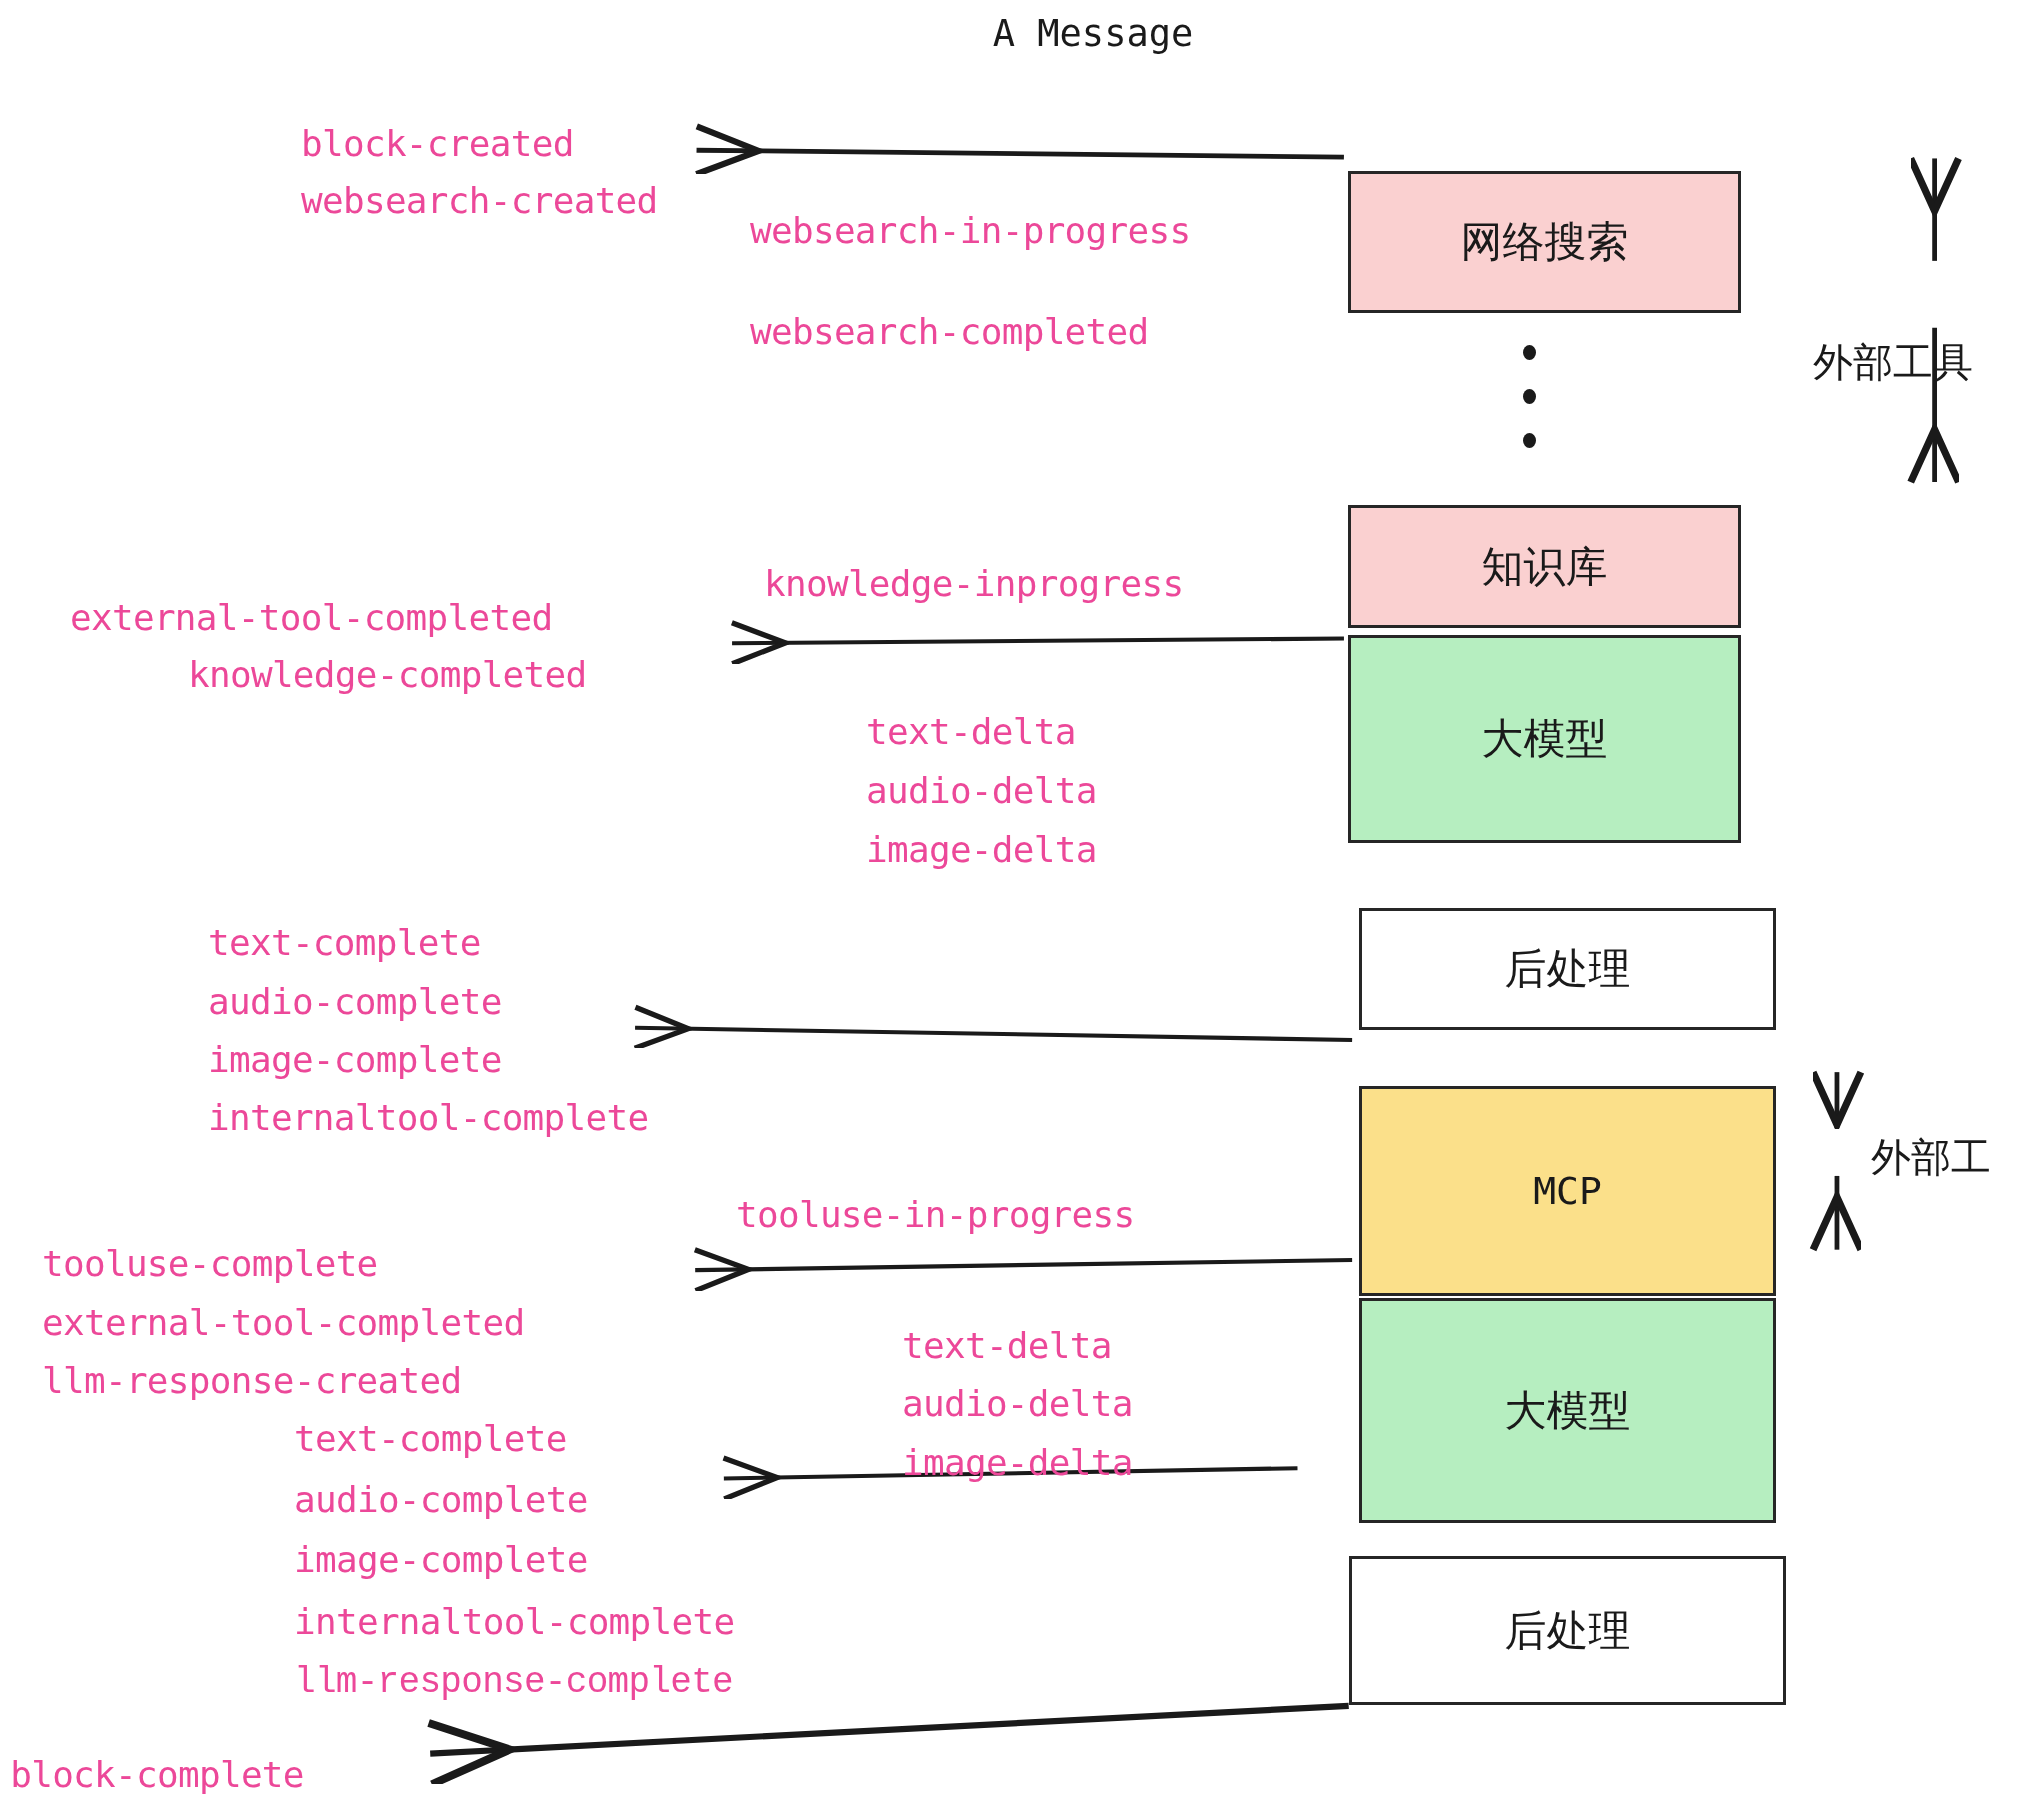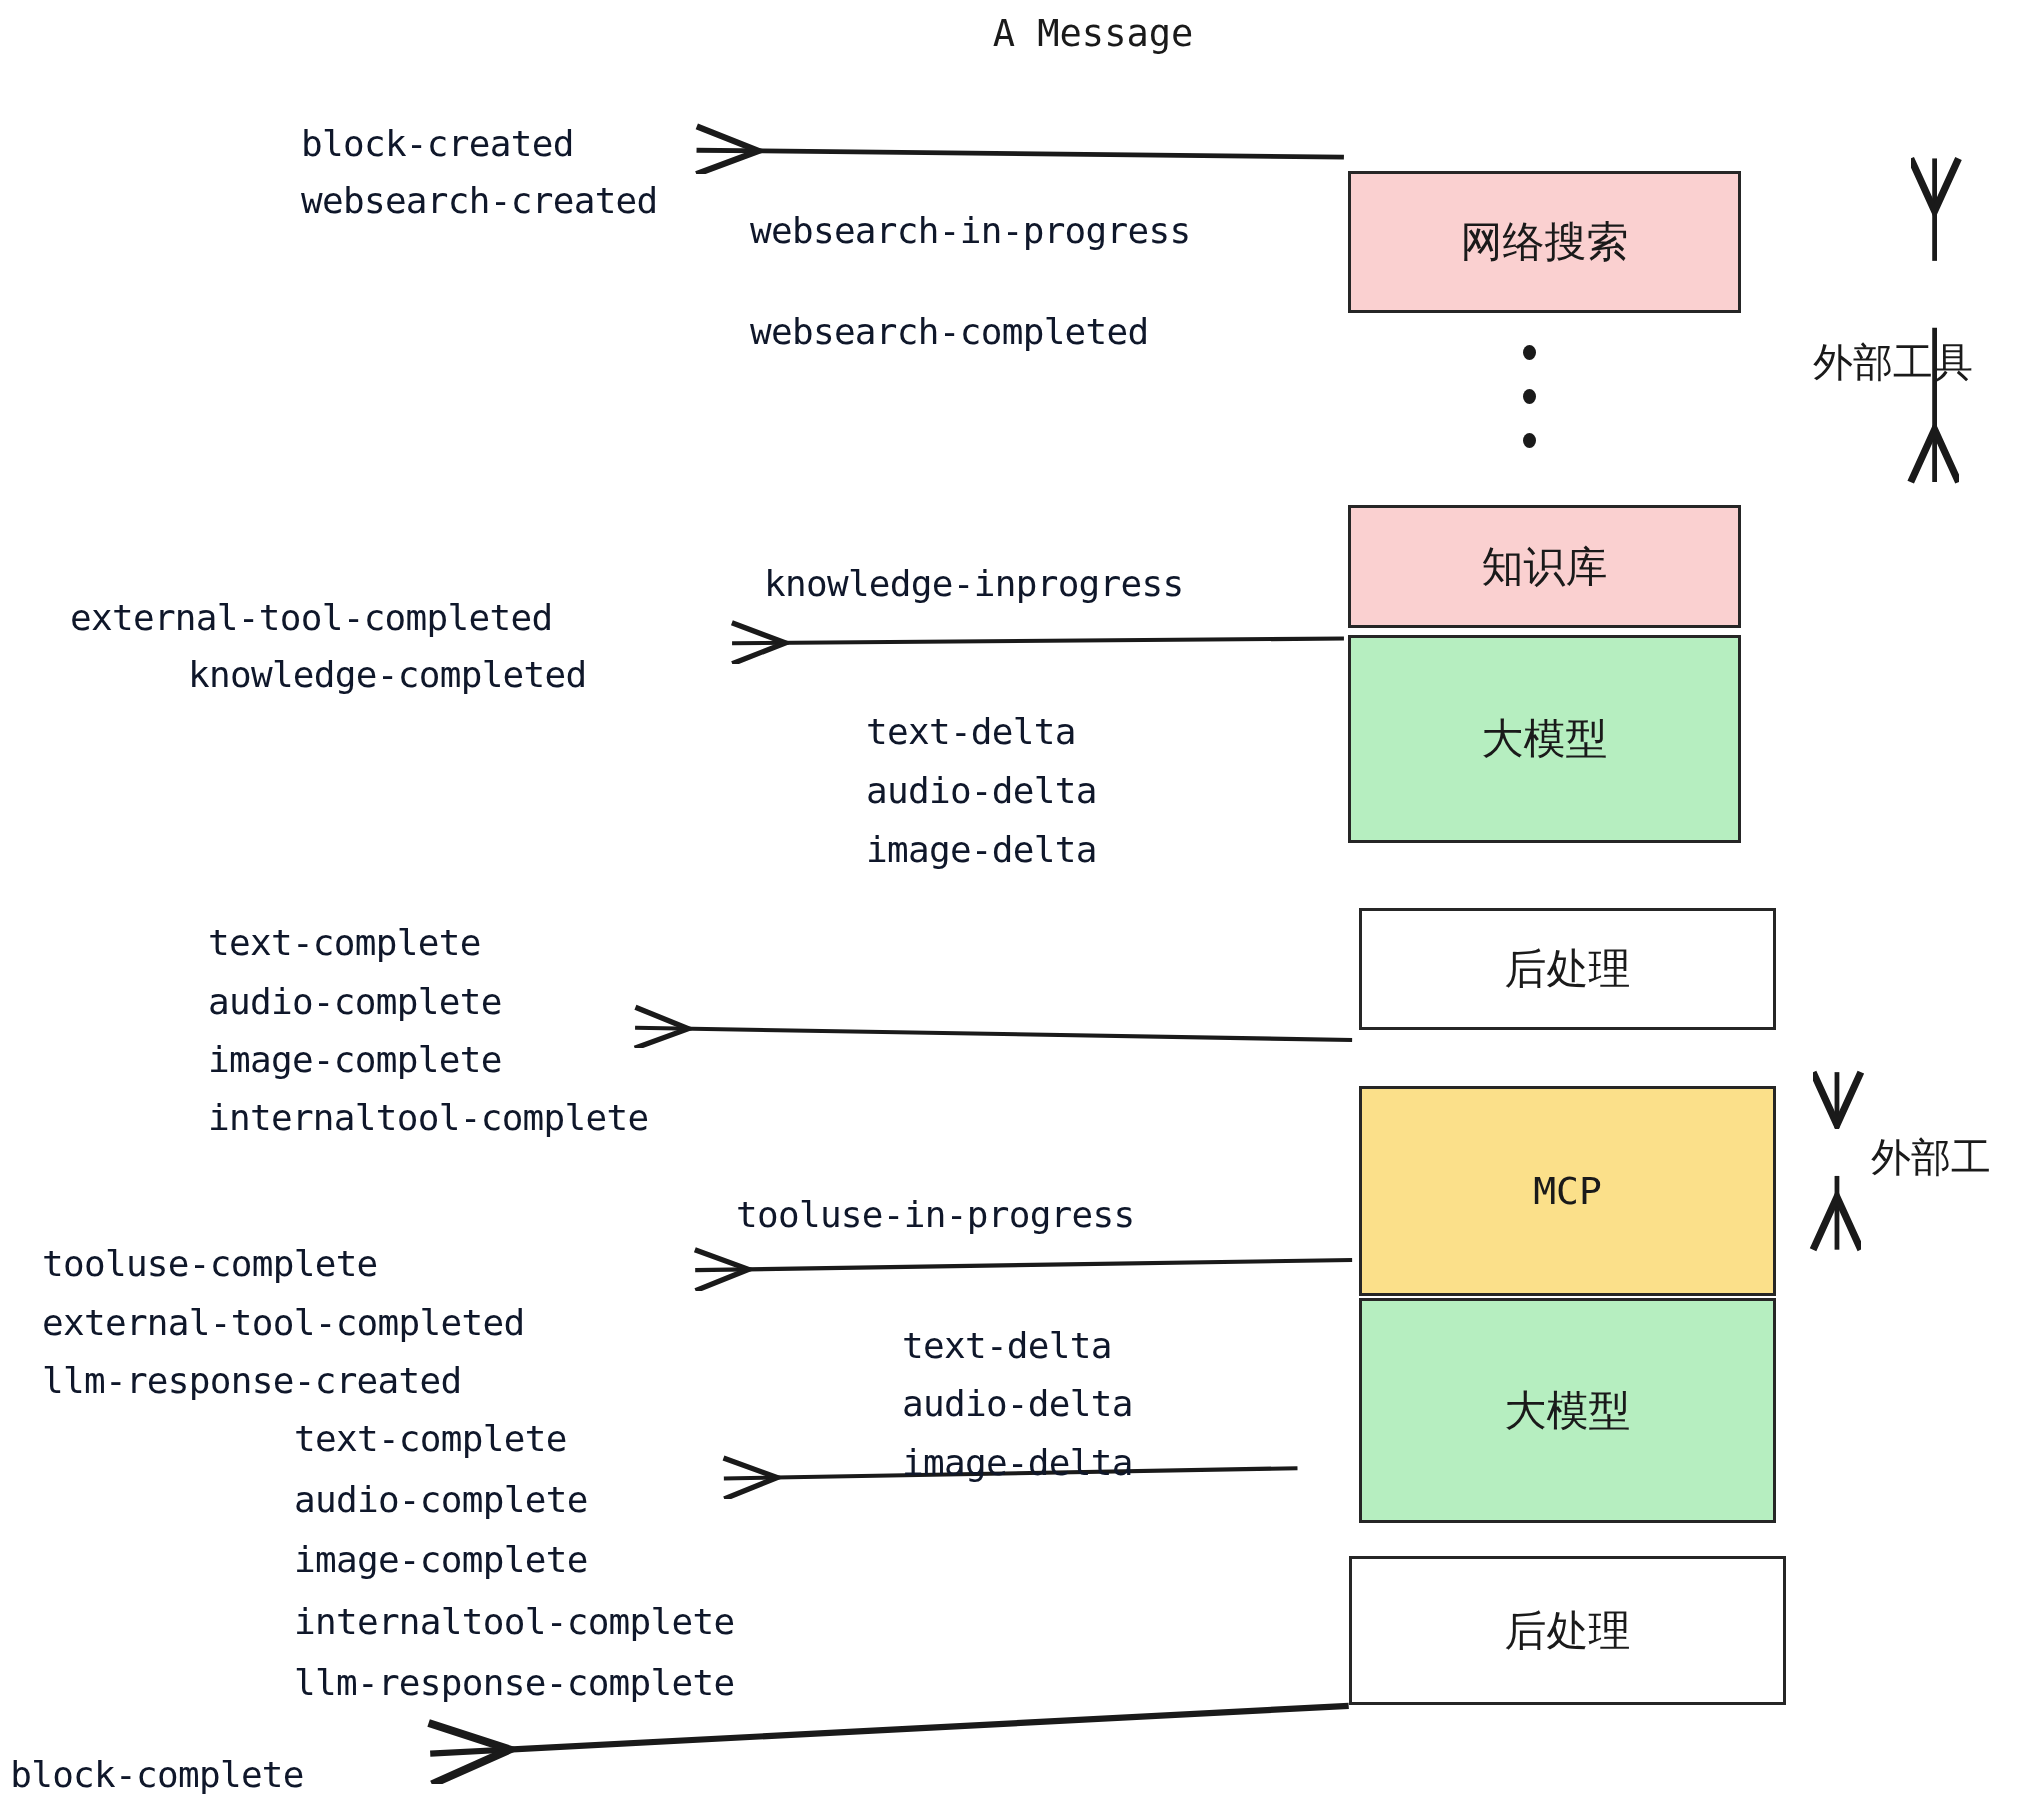--- a/index.html
+++ b/index.html
@@ -13,21 +13,21 @@
     height: 1796px;
     background: #ffffff;
     font-family: "DejaVu Sans Mono", monospace;
     overflow: hidden;
   }
   .evt {
     position: absolute;
     font-family: "DejaVu Sans Mono", monospace;
     font-size: 36px;
     line-height: 1;
-    color: #0f172a;
+    color: #ec4899;
     white-space: nowrap;
     letter-spacing: -0.7px;
   }
   .title {
     position: absolute;
     font-family: "DejaVu Sans Mono", monospace;
     font-size: 37px;
     color: #1a1a1a;
     white-space: nowrap;
     transform: translateX(-50%);
@@ -146,21 +146,21 @@
   <div class="evt" style="left:208px; top:984px;">audio-complete</div>
   <div class="evt" style="left:208px; top:1042px;">image-complete</div>
   <div class="evt" style="left:208px; top:1100px;">internaltool-complete</div>
   <div class="evt" style="left:42px; top:1246px;">tooluse-complete</div>
   <div class="evt" style="left:42px; top:1305px;">external-tool-completed</div>
   <div class="evt" style="left:42px; top:1363px;">llm-response-created</div>
   <div class="evt" style="left:294px; top:1421px;">text-complete</div>
   <div class="evt" style="left:294px; top:1482px;">audio-complete</div>
   <div class="evt" style="left:294px; top:1542px;">image-complete</div>
   <div class="evt" style="left:294px; top:1604px;">internaltool-complete</div>
-  <div class="evt" style="left:294px; top:1665px;">llm-response-complete</div>
+  <div class="evt" style="left:294px; top:1665px;font-family:Liberation Mono, monospace;">llm-response-complete</div>
   <div class="evt" style="left:10.2px; top:1757px;">block-complete</div>
 
   <div class="evt" style="left:750px; top:213px;text-align:center;">websearch-in-progress</div>
   <div class="evt" style="left:750px; top:314px;">websearch-completed</div>
   <div class="evt" style="left:764px; top:566px;">knowledge-inprogress</div>
   <div class="evt" style="left:866px; top:714px;">text-delta</div>
   <div class="evt" style="left:866px; top:773px;">audio-delta</div>
   <div class="evt" style="left:866px; top:832px;">image-delta</div>
   <div class="evt" style="left:736px; top:1161px;margin-top:36px;">tooluse-in-progress</div>
   <div class="evt" style="left:902px; top:1328px;">text-delta</div>

